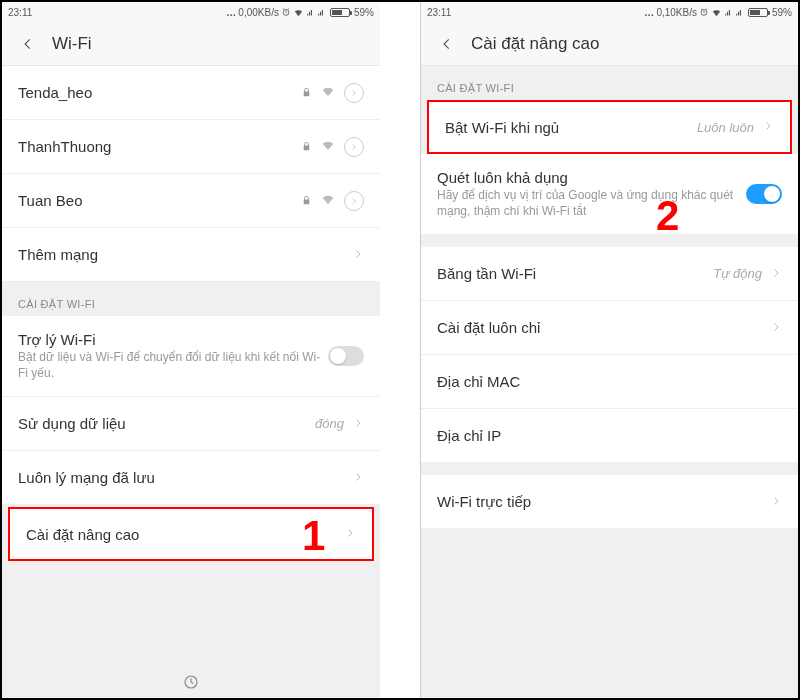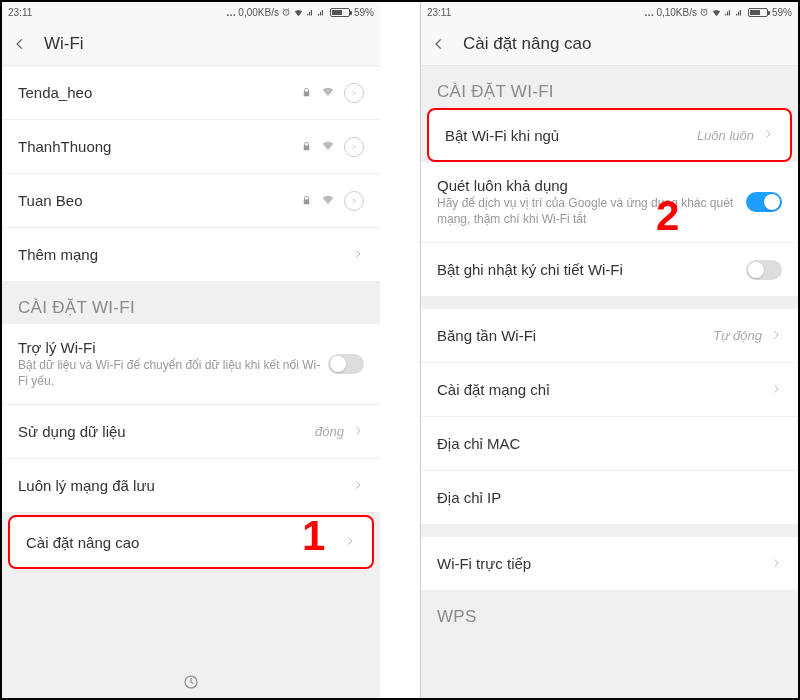--- a/index.html
+++ b/index.html
@@ -60,42 +60,42 @@
     position: absolute;
     left: 1px; top: 1px; bottom: 1px;
     width: 58%;
     background: #555;
   }
   .header {
     height: 44px;
     background: #f8f8f8;
     display: flex;
     align-items: center;
-    padding: 0 8px;
+    padding: 0 16px;
     border-bottom: 1px solid #e8e8e8;
   }
   .back-btn {
     width: 20px; height: 20px;
     display: flex; align-items: center; justify-content: center;
     color: #555;
   }
   .back-btn svg { width: 14px; height: 14px; stroke: #555; fill: none; stroke-width: 2; }
   .header-title {
     font-size: 17px;
     color: #333;
     margin-left: 14px;
     font-weight: 500;
   }
   .scroll {
     flex: 1;
     overflow-y: hidden;
     background: #f0f0f0;
   }
   .sec-header {
-    font-size: 17px;
+    font-size: 11px;
     color: #8a8a8a;
     padding: 16px 16px 6px 16px;
     background: #f0f0f0;
     letter-spacing: 0.3px;
   }
   .row {
     background: #fff;
     padding: 15px 16px;
     display: flex;
     align-items: center;
@@ -159,21 +159,21 @@
   .toggle.off { background: #ddd; }
   .toggle.off .knob { left: 2px; }
   .toggle.on { background: #1e9fff; }
   .toggle.on .knob { right: 2px; }
   .gap {
     height: 12px;
     background: #f0f0f0;
   }
   .red-box {
     border: 2px solid #ff0000;
-    border-radius: 8px;
+    border-radius: 0;
   }
   .annot {
     position: absolute;
     font-size: 42px;
     font-weight: bold;
     color: #ff0000;
     z-index: 50;
     pointer-events: none;
     font-family: Arial, sans-serif;
   }
@@ -409,48 +409,38 @@
           <span class="title">Quét luôn khả dụng</span>
           <span class="sub">Hãy để dịch vụ vị trí của Google và ứng dụng khác quét mạng, thậm chí khi Wi-Fi tắt</span>
         </div>
         <div class="right">
           <span class="toggle on">
               <span class="knob"></span>
             </span>
         </div>
       </div>
 
-      <div class="row">
-        <div class="main">
-            <span class="title">Bật ghi nhật ký chi tiết Wi-Fi</span>
-          </div>
-        <div class="right">
-          <span class="toggle off">
-              <span class="knob"></span>
-            </span>
-        </div>
-      </div>
 
       <div class="gap"></div>
 
       <div class="row">
         <div class="main">
             <span class="title">Băng tần Wi-Fi</span>
           </div>
         <div class="right">
           <span class="value">Tự động</span>
           <span class="chevron"><svg viewBox="0 0 24 24">
                 <polyline points="9 5 16 12 9 19"></polyline>
               </svg></span>
         </div>
       </div>
 
       <div class="row">
         <div class="main">
-            <span class="title">Cài đặt mạng chỉ</span>
+            <span class="title">Cài đặt luôn chỉ</span>
           </div>
         <div class="right">
             <span class="chevron"><svg viewBox="0 0 24 24">
                 <polyline points="9 5 16 12 9 19"></polyline>
               </svg></span>
           </div>
       </div>
 
       <div class="row">
         <div class="main">
@@ -470,19 +460,18 @@
         <div class="main">
             <span class="title">Wi-Fi trực tiếp</span>
           </div>
         <div class="right">
             <span class="chevron"><svg viewBox="0 0 24 24">
                 <polyline points="9 5 16 12 9 19"></polyline>
               </svg></span>
           </div>
       </div>
 
-      <div class="sec-header">WPS</div>
     </div>
 
     <div class="annot" style="left:235px; top:190px;">2</div>
   </div>
 
 </div>
 
 </body></html>

